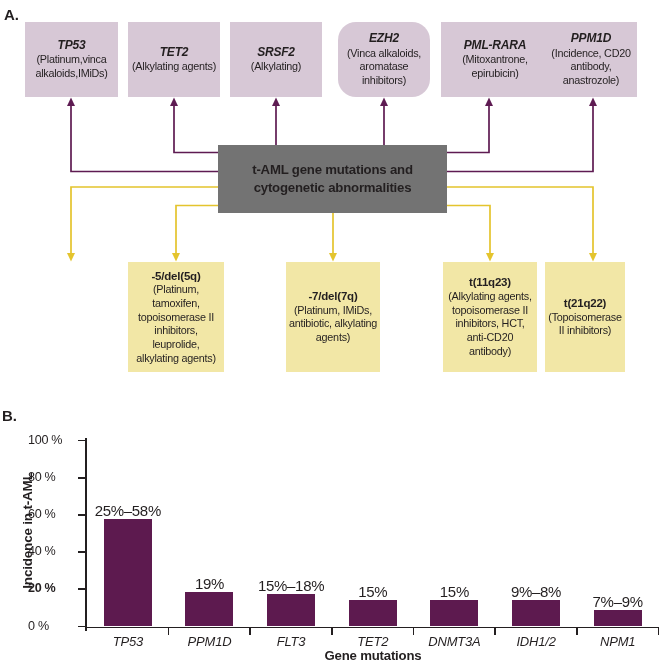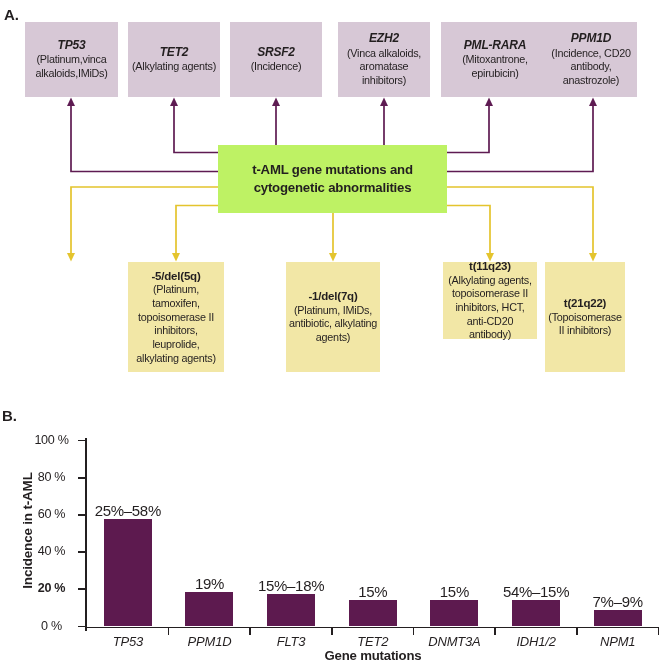--- a/index.html
+++ b/index.html
@@ -7,25 +7,25 @@
     font-family:"Liberation Sans",sans-serif;color:#231f20;overflow:hidden;}
   .panel-label{position:absolute;font-weight:bold;font-size:15px;}
   .arrows{position:absolute;left:0;top:0;pointer-events:none;}
   .abox{position:absolute;display:flex;flex-direction:column;justify-content:center;
     align-items:center;text-align:center;box-sizing:border-box;padding:3px 2px;line-height:1.27;}
   .top-box{background:#d7c8d6;}
   .bottom-box{background:#f2e7a6;}
   .gene{font-weight:bold;font-style:italic;font-size:12px;letter-spacing:-0.2px;}
   .abn{font-weight:bold;font-size:11.5px;letter-spacing:-0.2px;}
   .drugs{font-size:10.8px;letter-spacing:-0.25px;}
-  .hub{background:#bef264;}
+  .hub{background:#737373;}
   .hub-text{font-weight:bold;font-size:13.2px;width:185px;line-height:1.35;letter-spacing:-0.2px;}
   
   .axis-line,.tick-mark{position:absolute;background:#231f20;}
-  .ytick-label{position:absolute;font-size:12.6px;text-align:center;letter-spacing:-0.3px;}
+  .ytick-label{position:absolute;font-size:12.6px;text-align:left;letter-spacing:-0.3px;}
   .bar{position:absolute;background:#5d1a4f;}
   .val-label{position:absolute;font-size:15px;white-space:nowrap;transform:translateX(-50%);letter-spacing:-0.3px;}
   .cat-label{position:absolute;font-size:13px;font-style:italic;white-space:nowrap;transform:translateX(-50%);letter-spacing:-0.2px;}
   .ylabel{position:absolute;left:-67px;top:522px;width:190px;height:17px;text-align:center;
     font-weight:bold;font-size:13.5px;transform:rotate(-90deg);letter-spacing:-0.2px;}
   .xlabel{position:absolute;left:273px;top:648px;width:200px;text-align:center;
     font-weight:bold;font-size:13.2px;letter-spacing:-0.2px;}
 </style>
 </head>
 <body>
@@ -59,23 +59,23 @@
   <div class="abox top-box" style="left:25px;top:22px;width:93px;height:75px;">
     <div class="gene">TP53</div>
     <div class="drugs">(Platinum,vinca alkaloids,IMiDs)</div>
   </div>
   <div class="abox top-box" style="left:128px;top:22px;width:92px;height:75px;">
     <div class="gene">TET2</div>
     <div class="drugs">(Alkylating agents)</div>
   </div>
   <div class="abox top-box" style="left:230px;top:22px;width:92px;height:75px;">
     <div class="gene">SRSF2</div>
-    <div class="drugs">(Incidence)</div>
+    <div class="drugs">(Alkylating)</div>
   </div>
-  <div class="abox top-box" style="left:338px;top:22px;width:92px;height:75px;">
+  <div class="abox top-box" style="left:338px;top:22px;width:92px;height:75px;border-radius:18px;">
     <div class="gene">EZH2</div>
     <div class="drugs">(Vinca alkaloids, aromatase inhibitors)</div>
   </div>
   <div class="abox top-box" style="left:441px;top:22px;width:108px;height:75px;">
     <div class="gene">PML-RARA</div>
     <div class="drugs">(Mitoxantrone, epirubicin)</div>
   </div>
   <div class="abox top-box" style="left:545px;top:22px;width:92px;height:75px;">
     <div class="gene">PPM1D</div>
     <div class="drugs">(Incidence, CD20 antibody, anastrozole)</div>
@@ -83,24 +83,24 @@
 
   <div class="abox hub" style="left:218px;top:145px;width:229px;height:68px;">
     <div class="hub-text">t-AML gene mutations and cytogenetic abnormalities</div>
   </div>
 
   <div class="abox bottom-box" style="left:128px;top:262px;width:96px;height:110px;">
     <div class="abn">-5/del(5q)</div>
     <div class="drugs">(Platinum, tamoxifen, topoisomerase II inhibitors, leuprolide, alkylating agents)</div>
   </div>
   <div class="abox bottom-box" style="left:286px;top:262px;width:94px;height:110px;">
-    <div class="abn">-1/del(7q)</div>
+    <div class="abn">-7/del(7q)</div>
     <div class="drugs">(Platinum, IMiDs, antibiotic, alkylating agents)</div>
   </div>
-  <div class="abox bottom-box" style="left:443px;top:262px;width:94px;height:77px;">
+  <div class="abox bottom-box" style="left:443px;top:262px;width:94px;height:110px;">
     <div class="abn">t(11q23)</div>
     <div class="drugs">(Alkylating agents, topoisomerase II inhibitors, HCT, anti-CD20 antibody)</div>
   </div>
   <div class="abox bottom-box" style="left:545px;top:262px;width:80px;height:110px;">
     <div class="abn">t(21q22)</div>
     <div class="drugs">(Topoisomerase II inhibitors)</div>
   </div>
 
   <div class="panel-label" style="left:2px;top:407px;">B.</div>
   <div id="chart-layer">
@@ -134,21 +134,21 @@
       <div class="bar" style="left: 267.107px; top: 593.95px; width: 48px; height: 32.55px; background: rgb(93, 26, 79);"></div>
       <div class="val-label" style="left: 291.107px; top: 576.95px;">15%–18%</div>
       <div class="cat-label" style="left: 291.107px; top: 633.5px;">FLT3</div>
       <div class="bar" style="left: 348.75px; top: 599.53px; width: 48px; height: 26.97px; background: rgb(93, 26, 79);"></div>
       <div class="val-label" style="left: 372.75px; top: 582.53px;">15%</div>
       <div class="cat-label" style="left: 372.75px; top: 633.5px;">TET2</div>
       <div class="bar" style="left: 430.393px; top: 599.53px; width: 48px; height: 26.97px; background: rgb(93, 26, 79);"></div>
       <div class="val-label" style="left: 454.393px; top: 582.53px;">15%</div>
       <div class="cat-label" style="left: 454.393px; top: 633.5px;">DNMT3A</div>
       <div class="bar" style="left: 512.036px; top: 599.53px; width: 48px; height: 26.97px; background: rgb(93, 26, 79);"></div>
-      <div class="val-label" style="left: 536.036px; top: 582.53px;">54%–15%</div>
+      <div class="val-label" style="left: 536.036px; top: 582.53px;">9%–8%</div>
       <div class="cat-label" style="left: 536.036px; top: 633.5px;">IDH1/2</div>
       <div class="bar" style="left: 593.679px; top: 609.76px; width: 48px; height: 16.74px; background: rgb(93, 26, 79);"></div>
       <div class="val-label" style="left: 617.679px; top: 592.76px;">7%–9%</div>
       <div class="cat-label" style="left: 617.679px; top: 633.5px;">NPM1</div>
     </div>
   <div class="ylabel">Incidence in t-AML</div>
   <div class="xlabel">Gene mutations</div>
 
 </div>
 

